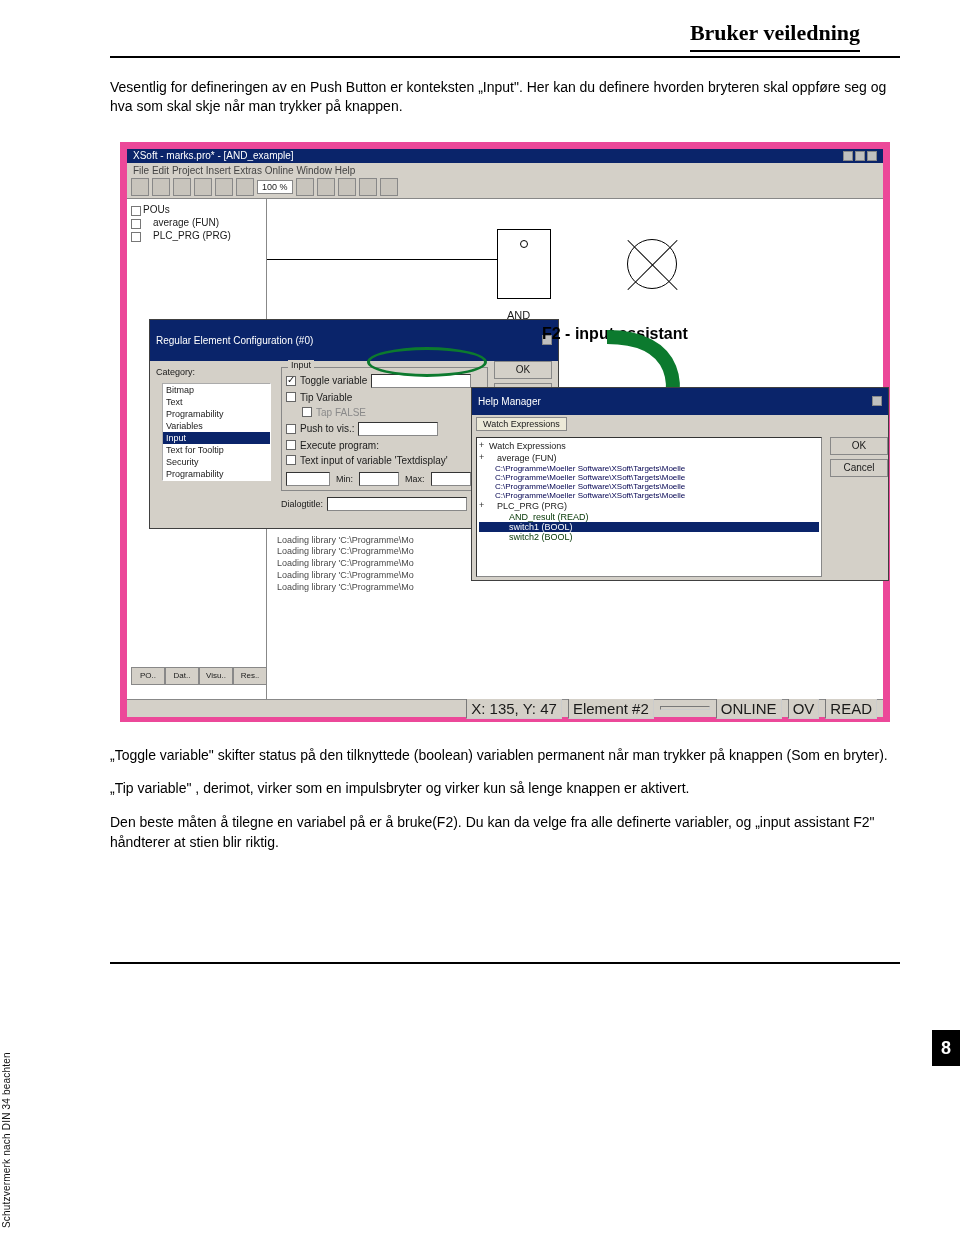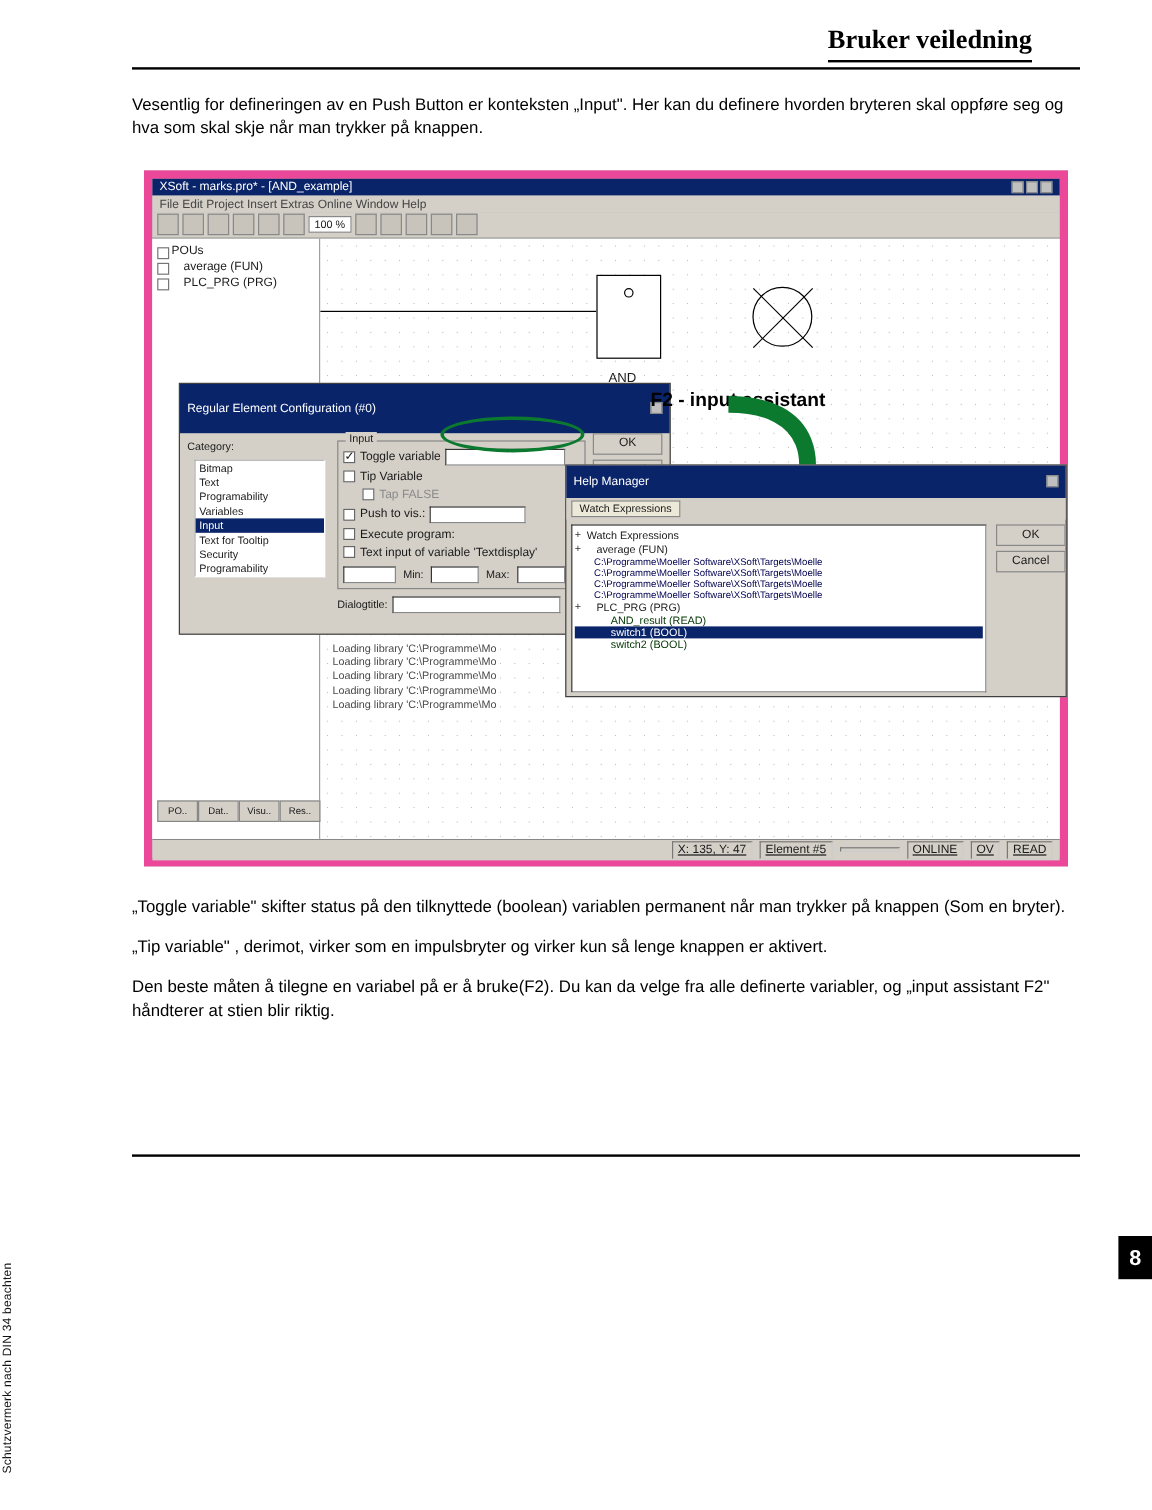--- a/index.html
+++ b/index.html
@@ -187,21 +187,21 @@
 
   
   .tabs-btm {
     position:absolute; left:4px; bottom:30px; display:flex; gap:0;
   }
   .btab { width:34px; height:18px; border:1px solid #888; background:#d4d0c8; font-size:8px; text-align:center; line-height:16px; }
 
   .statusbar {
     height:18px; background:#d4d0c8; border-top:1px solid #888;
     display:flex; justify-content:flex-end; align-items:center; gap:6px;
-    font-size:10px; padding:0 6px;text-decoration:underline;
+    font-size:15px; padding:0 6px;
   }
   .statcell { border:1px inset #ccc; padding:1px 4px; background:#d4d0c8; }
 
   .body-text {
     font-size: 14px;
     line-height: 1.4;
     margin-top: 10px;
     padding-right: 10px;
   }
   .body-text p { margin-bottom: 14px; }
@@ -400,21 +400,21 @@
 
     <div class="tabs-btm">
       <div class="btab">PO..</div>
       <div class="btab">Dat..</div>
       <div class="btab">Visu..</div>
       <div class="btab">Res..</div>
     </div>
 
     <div class="statusbar">
       <span class="statcell">X:  135, Y:   47</span>
-      <span class="statcell">Element #5</span>
+      <span class="statcell">Element #2</span>
       <span class="statcell" style="width:50px"></span>
       <span class="statcell">ONLINE</span>
       <span class="statcell">OV</span>
       <span class="statcell">READ</span>
     </div>
   </div>
 
   <div class="body-text">
     <p>„Toggle variable" skifter status på den tilknyttede (boolean) variablen permanent når man trykker på knappen (Som en bryter).</p>
     <p>„Tip variable" , derimot, virker som en impulsbryter og virker kun så lenge knappen er aktivert.</p>

